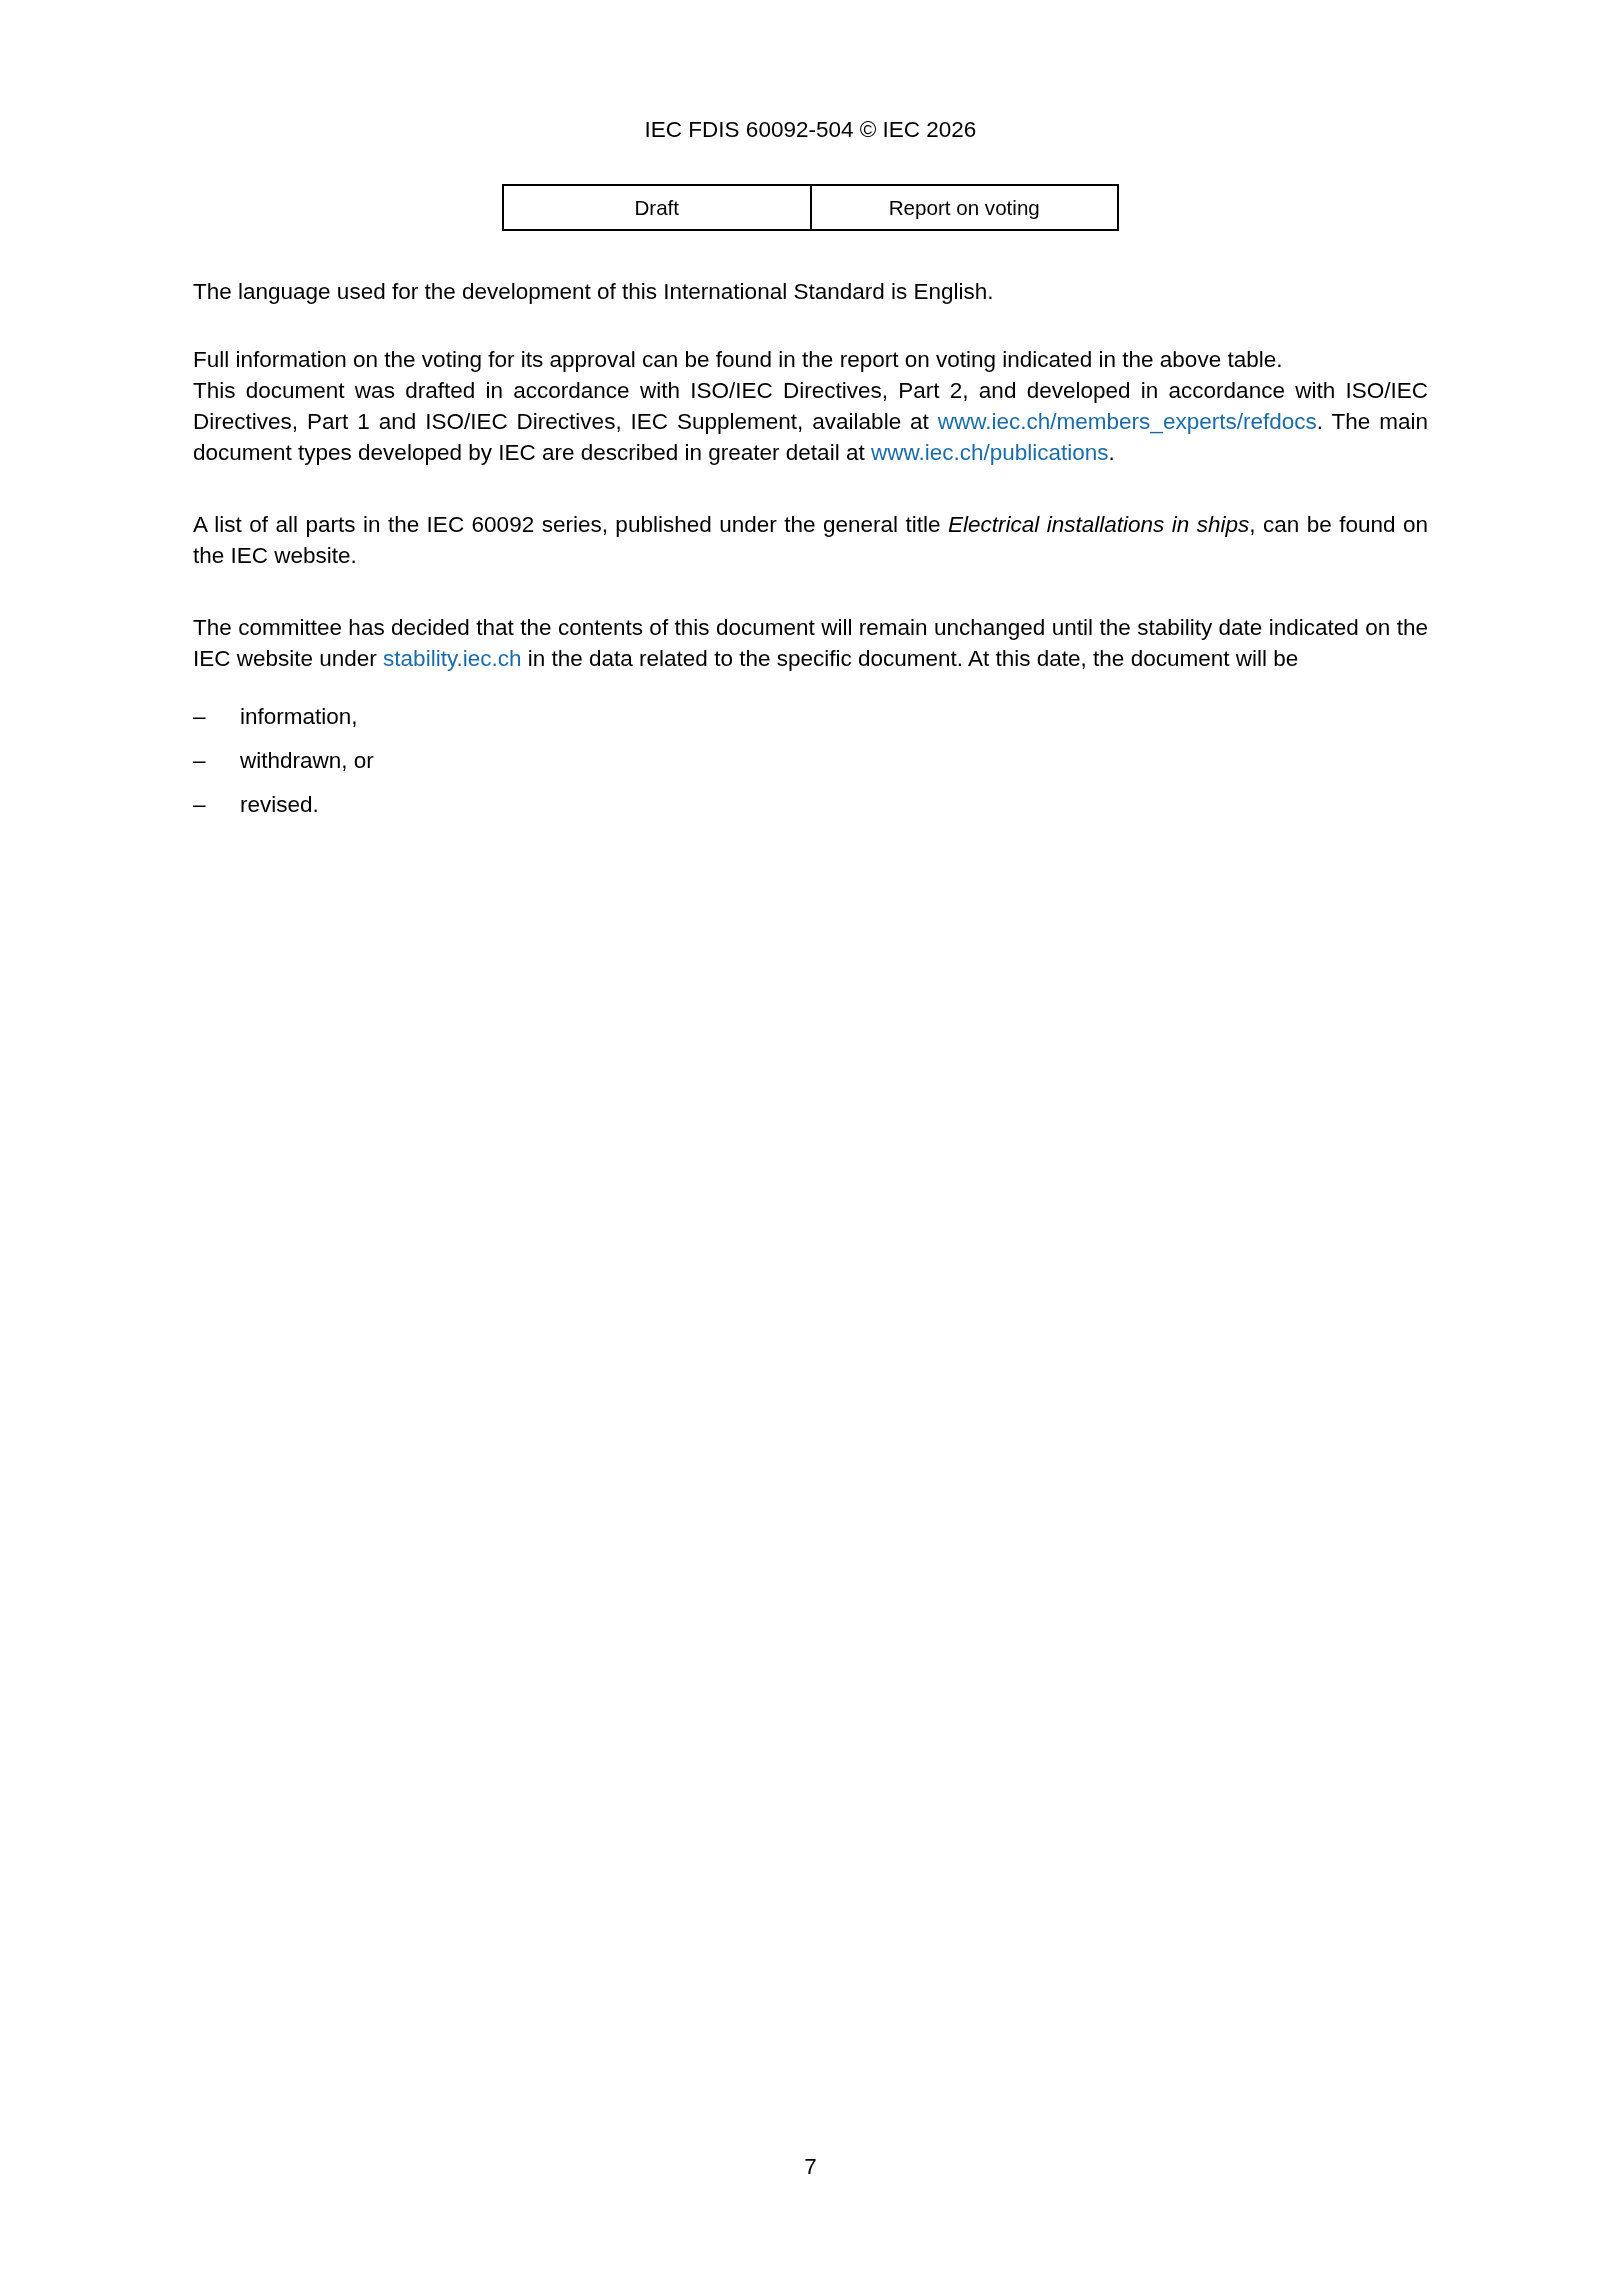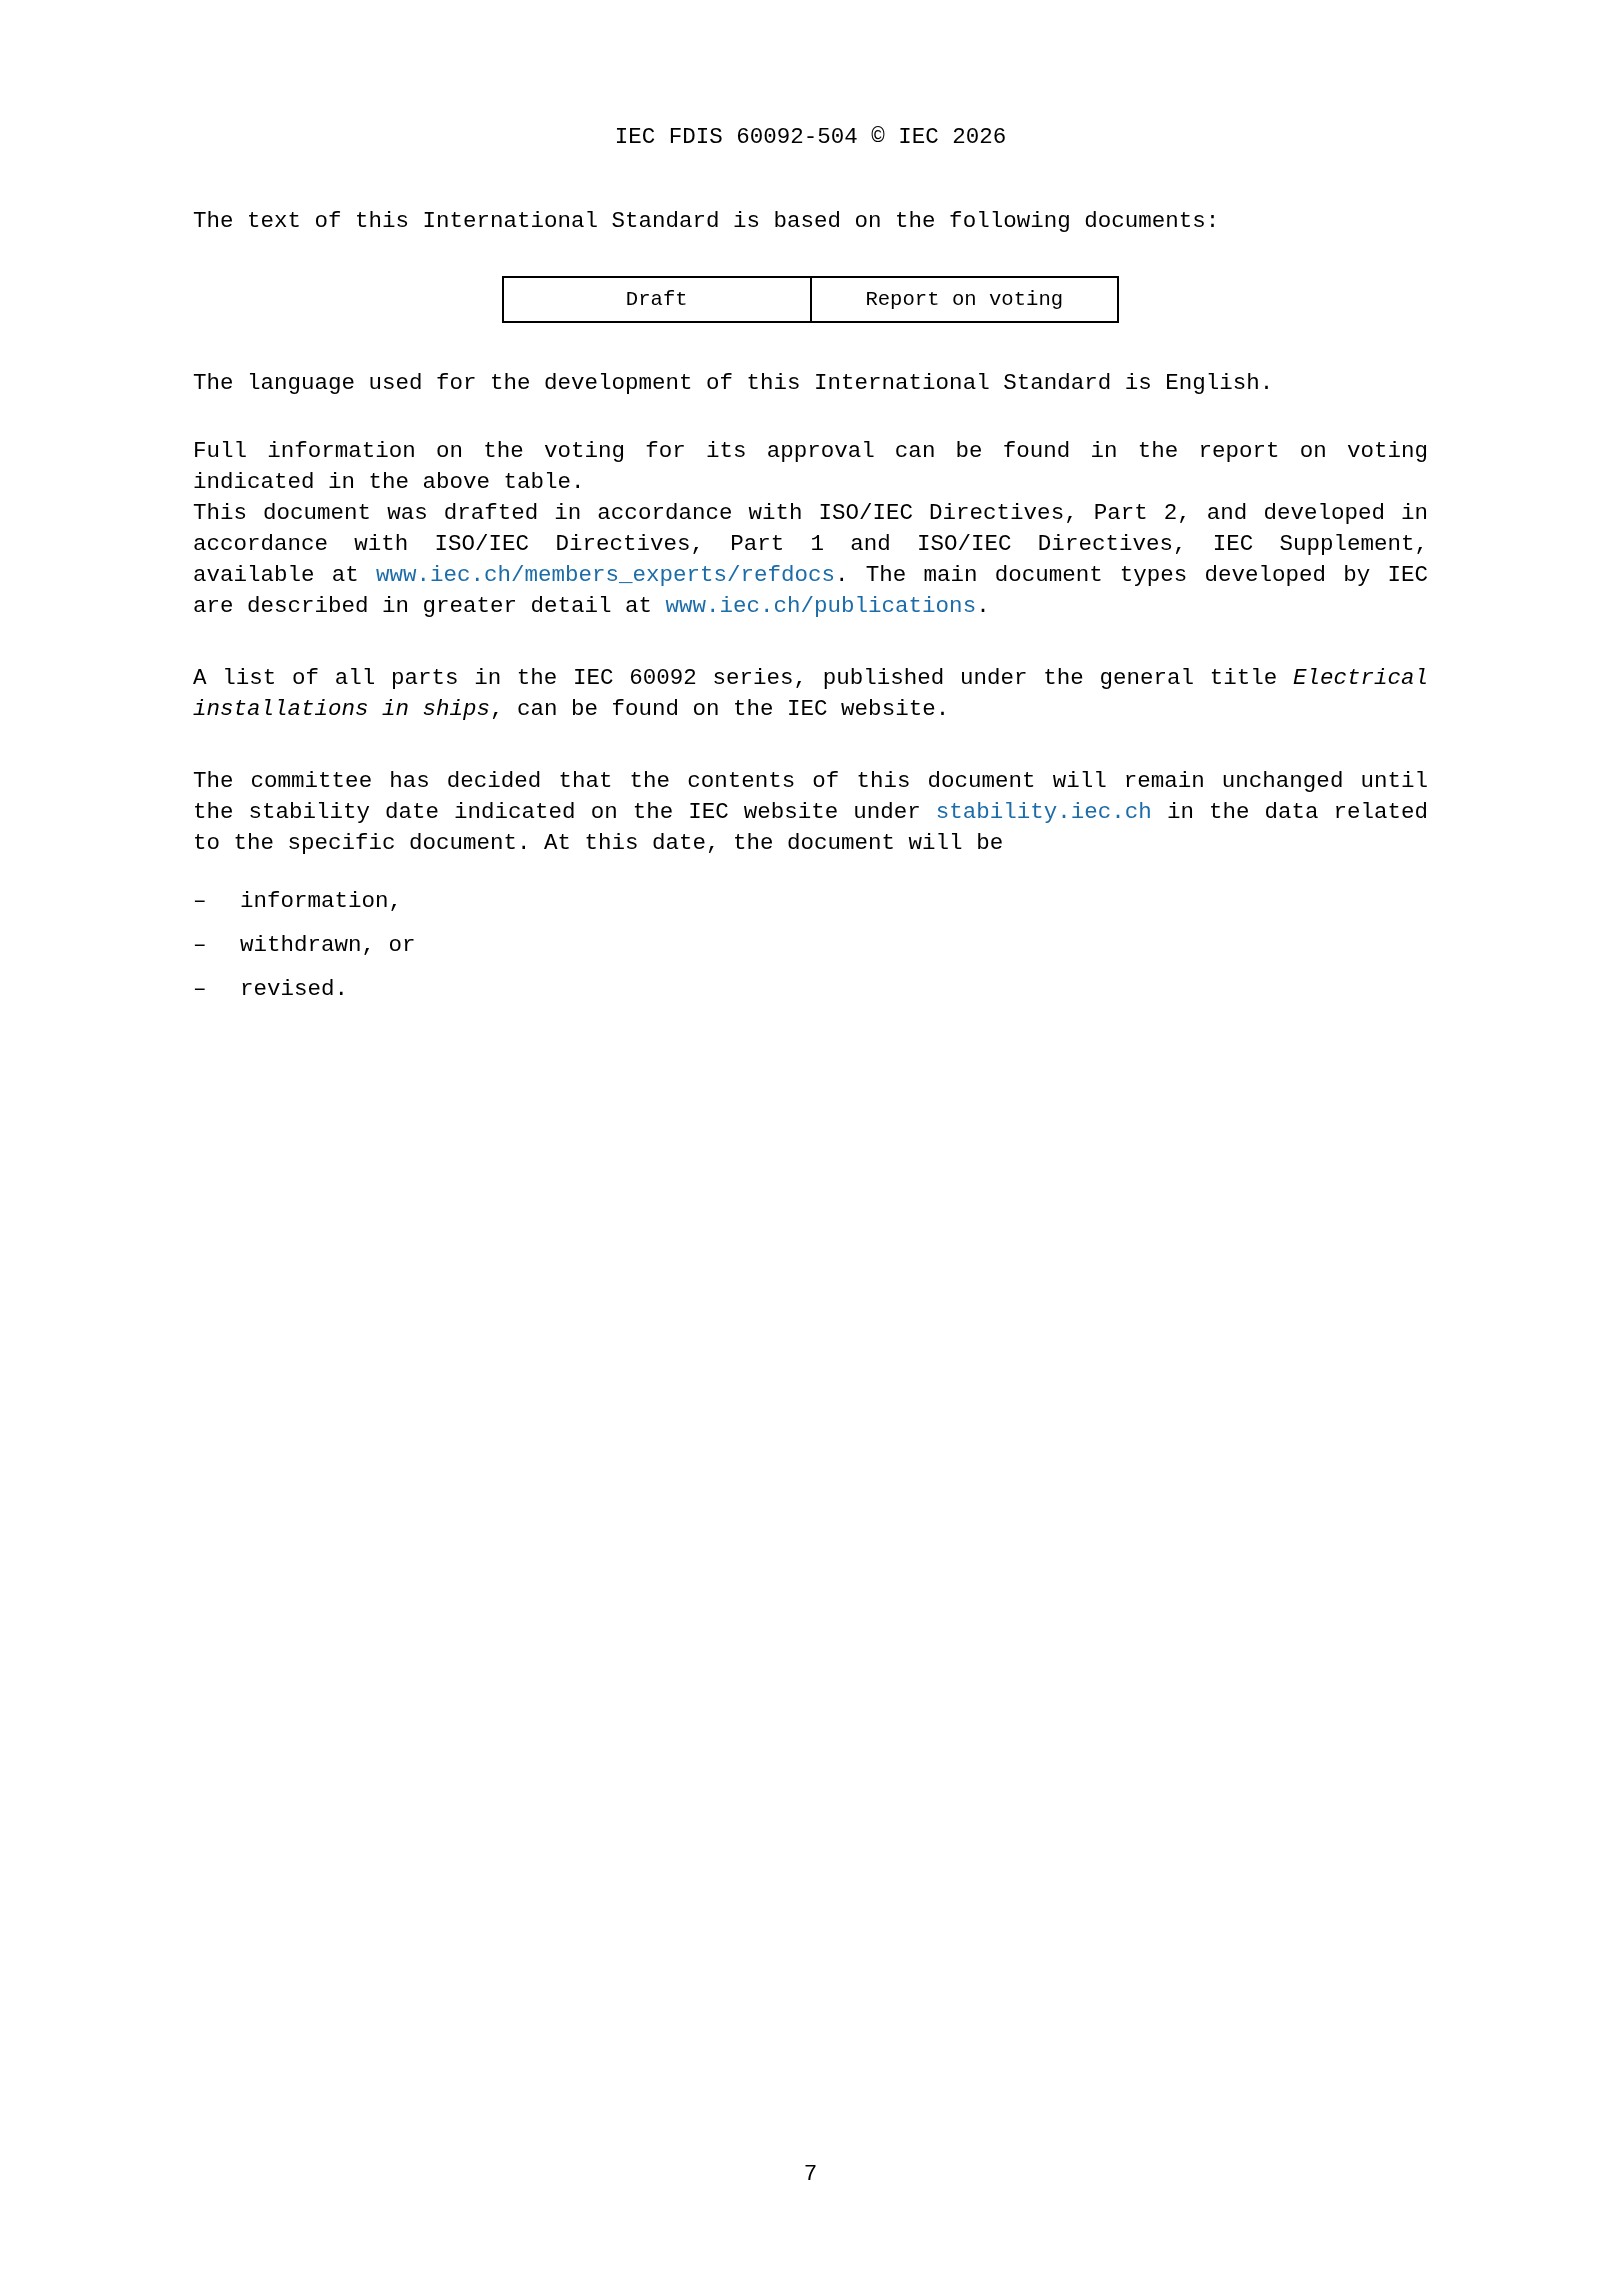--- a/index.html
+++ b/index.html
@@ -8,24 +8,23 @@
     height: 2293px;
     background: #ffffff;
     position: relative;
     font-family: "Liberation Sans", "DejaVu Sans", sans-serif;
     color: #000000;
     -webkit-font-smoothing: antialiased;
   }
   .page {
     position: absolute;
     left: 193px;
-    top: 12px;
+    top: 4px;
     width: 1235px;
     height: 2126px;
-    font-family: Liberation Mono, monospace;
   }
   .doc-header {
     margin: 110px 0 0 0;
     text-align: center;
     font-size: 22.5px;
     line-height: 31px;
   }
   .para {
     font-size: 22.5px;
     line-height: 31px;
@@ -83,21 +82,20 @@
     line-height: 31px;
   }
 </style>
 </head>
 <body>
 
 <div class="page">
 
   <div class="doc-header">IEC FDIS 60092-504 © IEC 2026</div>
 
-  <p class="para para-intro">The text of this International Standard is based on the following documents:</p>
 
   <table class="voting-table">
     <tbody>
       <tr>
         <td>Draft</td>
         <td>Report on voting</td>
       </tr>
     </tbody>
   </table>
 

